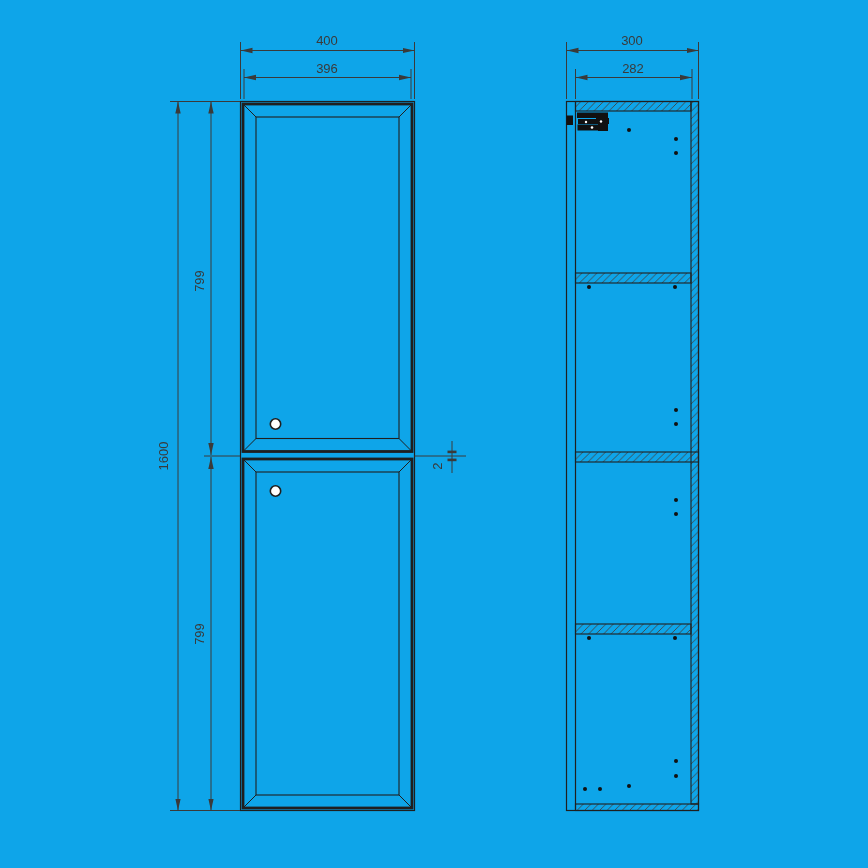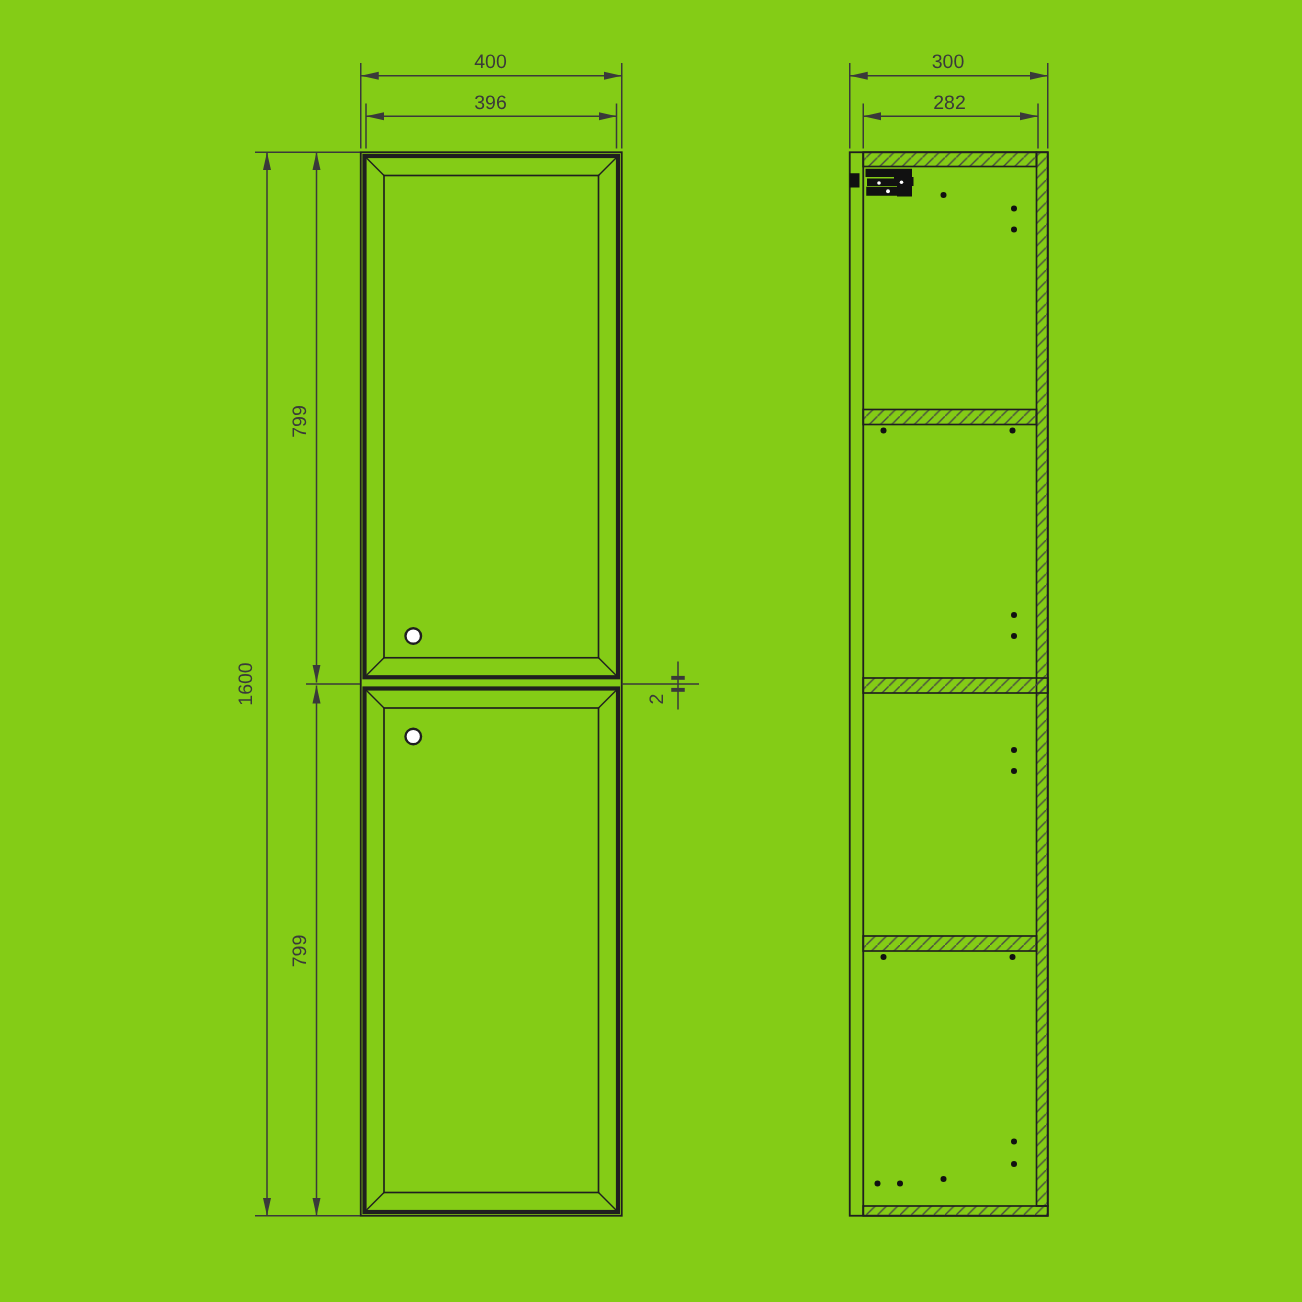--- a/index.html
+++ b/index.html
@@ -1,16 +1,16 @@
 <!DOCTYPE html>
 <html><head>
 <meta charset="utf-8">
 <style>
   html,body{margin:0;padding:0;background:#ffffff;}
-  .canvas{position:relative;width:868px;height:868px;background:#84cc16;overflow:hidden;}
+  .canvas{position:relative;width:868px;height:868px;background:#0ea5e9;overflow:hidden;}
   svg{position:absolute;left:0;top:0;}
   svg text{font-family:"Liberation Sans", sans-serif;font-size:13px;fill:#3a3a3a;}
 </style>
 </head>
 <body>
 
 <div class="canvas">
 <svg width="868" height="868" viewBox="0 0 868 868">
   <defs>
     <marker id="arr" viewBox="0 0 12 8" refX="12" refY="4" markerWidth="12" markerHeight="8" markerUnits="userSpaceOnUse" orient="auto-start-reverse">

